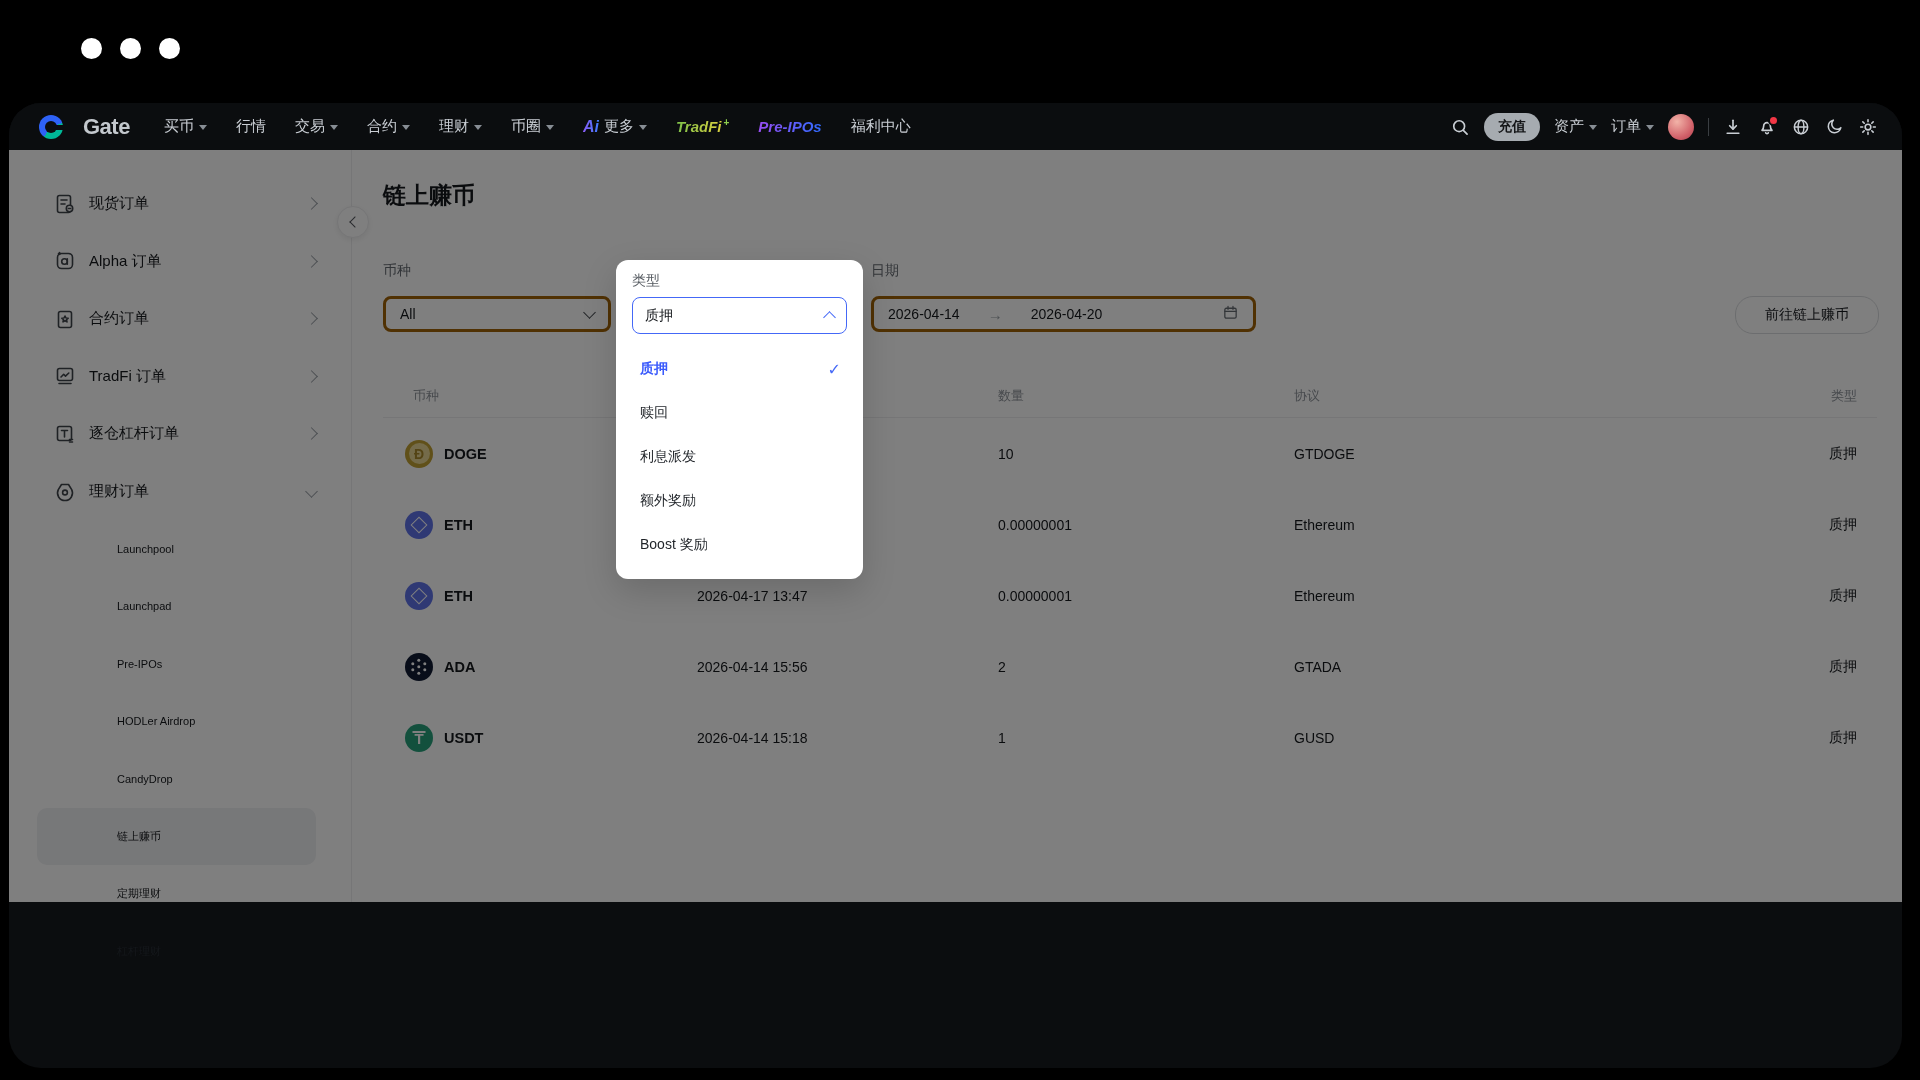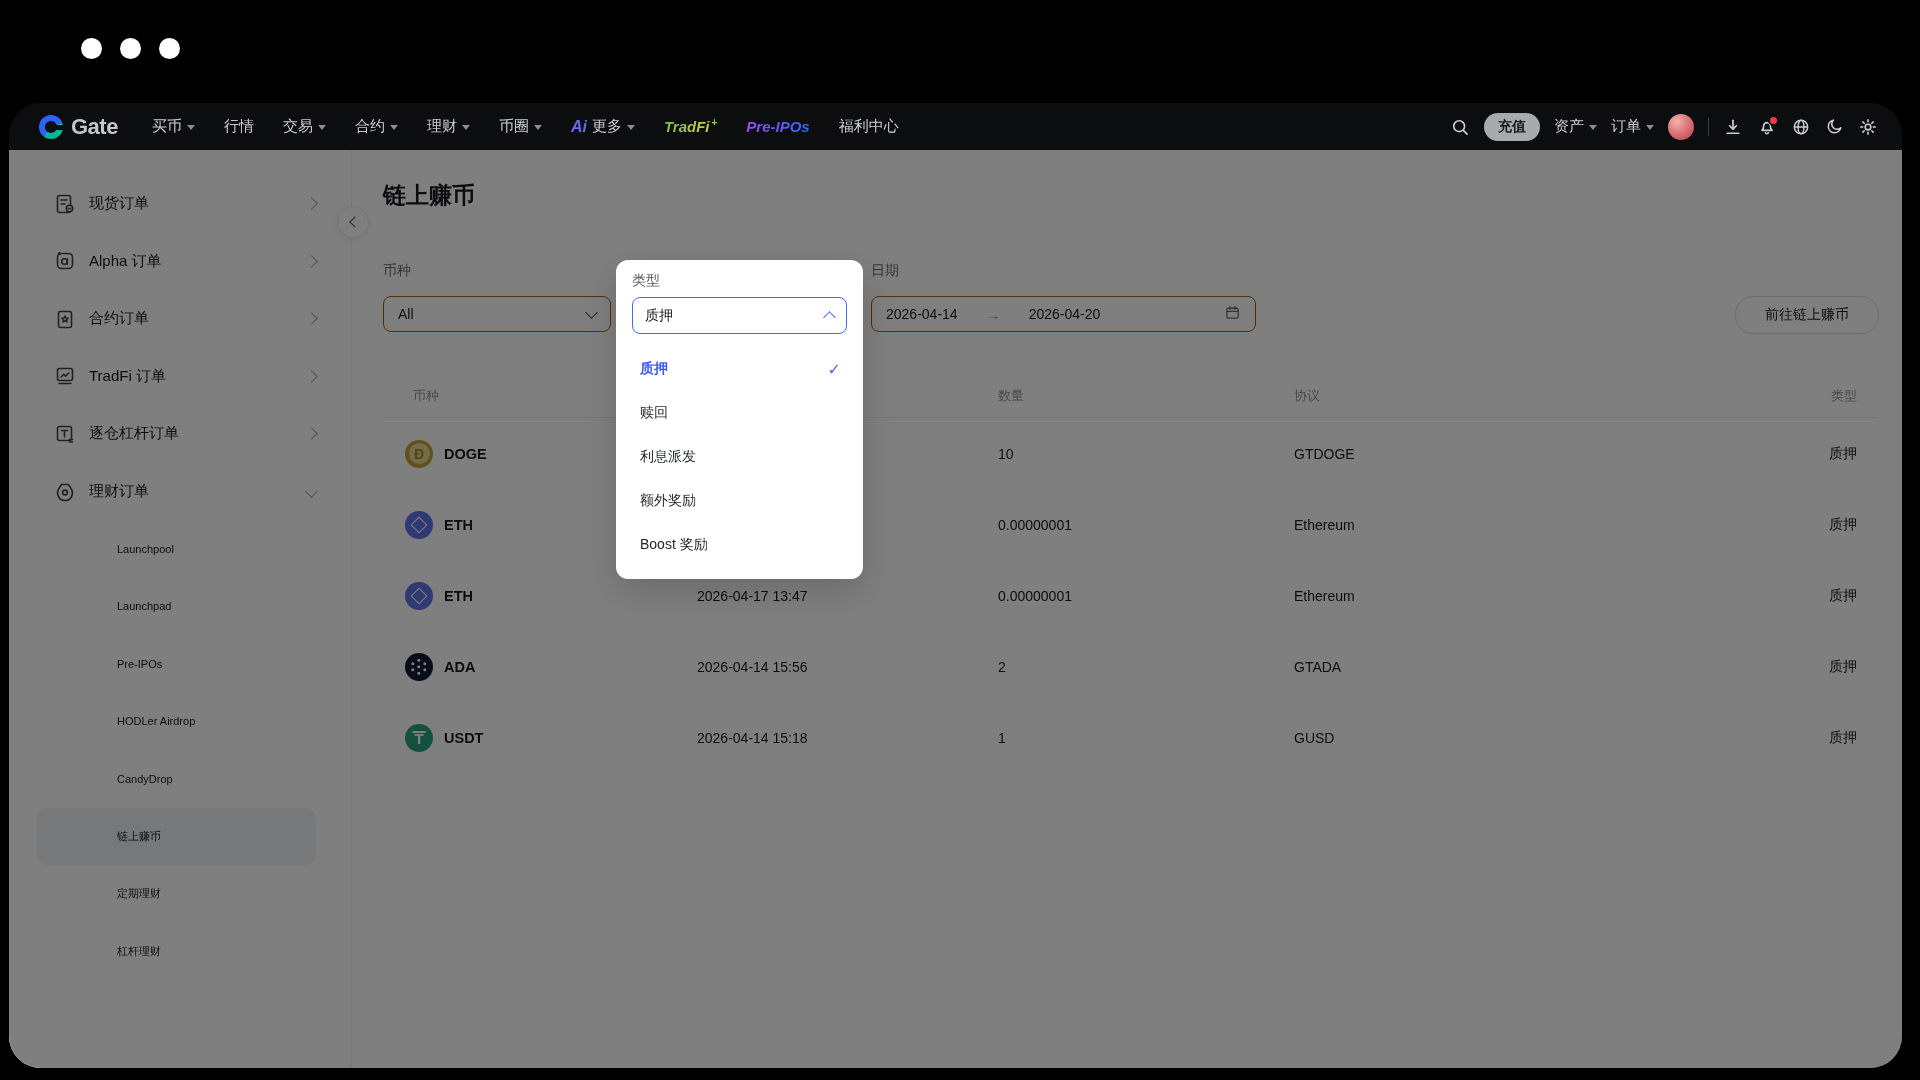--- a/index.html
+++ b/index.html
@@ -6,21 +6,21 @@
   body{width:1920px;height:1080px;position:relative;overflow:hidden;
        font-family:"Liberation Sans","DejaVu Sans",sans-serif;color:#1a1a1a;}
   
   .dots{position:absolute;top:38px;left:81px;display:flex;gap:18px;}
   .dot{width:21px;height:21px;border-radius:50%;background:#fff;}
   
   .window{position:absolute;left:9px;top:103px;width:1893px;height:965px;
           border-radius:32px;overflow:hidden;background:#0b0d0f;}
   
   .navbar{height:47px;display:flex;align-items:center;padding:0 24px 0 30px;background:#0b0d0f;}
-  .logo{display:flex;align-items:center;gap:8px;margin-right:34px;}
+  .logo{display:flex;align-items:center;gap:20px;margin-right:34px;}
   .logo-mark{width:24px;height:24px;border-radius:50%;position:relative;
              background:conic-gradient(from 215deg,#2e62f6 0 60%,#00b897 60% 100%);}
   .logo-mark::before{content:"";position:absolute;inset:6px;border-radius:50%;background:#0b0d0f;}
   .logo-mark::after{content:"";position:absolute;right:-1px;top:10px;width:8px;height:5px;background:#0b0d0f;}
   .logo-text{font-size:22px;font-weight:700;color:#c3c8cd;letter-spacing:-0.5px;}
   .nav-menu{display:flex;align-items:center;gap:29px;}
   .nav-item{display:flex;align-items:center;gap:5px;font-size:15px;color:#c9ced4;cursor:pointer;white-space:nowrap;}
   .caret{width:0;height:0;border-left:4px solid transparent;border-right:4px solid transparent;
          border-top:5px solid #878d94;margin-top:2px;}
   .ai-mark{font-weight:800;font-style:italic;background:linear-gradient(90deg,#8a5cf6,#3f7bff);
@@ -35,21 +35,21 @@
   .pill{background:#a6abb0;color:#141517;font-size:14px;font-weight:600;
         padding:5px 14px;border-radius:14px;cursor:pointer;}
   .nav-drop{display:flex;align-items:center;gap:5px;font-size:15px;color:#c9ced4;cursor:pointer;}
   .avatar{width:26px;height:26px;border-radius:50%;
           background:radial-gradient(circle at 35% 30%,#f2b3a8,#d05f68 65%,#a93f4d);}
   .nav-divider{width:1px;height:18px;background:#3a3e42;}
   .icon-btn{position:relative;cursor:pointer;}
   .bell-dot{position:absolute;right:-2px;top:-2px;width:7px;height:7px;border-radius:50%;
             background:#f23645;border:2px solid #0b0d0f;}
   
-  .page{position:relative;height:918px;background:#fff;padding-left:32px;}
+  .page{position:relative;height:752px;background:#fff;padding-left:32px;}
   .overlay{position:absolute;inset:0;background:rgba(0,0,0,0.5);z-index:40;}
   
   .sidebar{position:absolute;left:0;top:0;bottom:0;width:343px;border-right:1px solid #ececee;
            padding-top:25px;box-sizing:border-box;background:#fff;}
   .side-item{height:57.5px;display:flex;align-items:center;padding:0 35px 0 28px;margin:0 0 0 0;cursor:pointer;}
   .side-inner{display:flex;align-items:center;width:100%;}
   .side-icon{width:24px;height:24px;margin-left:16px;margin-right:12px;flex:0 0 auto;}
   .side-icon svg{display:block;}
   .side-label{font-size:15px;color:#15181c;}
   .side-chev{margin-left:auto;width:8px;height:8px;border-right:1.6px solid #9aa0a6;border-bottom:1.6px solid #9aa0a6;}
@@ -60,21 +60,21 @@
   .side-sub.active{background:#eff0f2;}
   .collapse-btn{position:absolute;left:328px;top:56px;width:30px;height:30px;border-radius:50%;
       background:#fff;border:1px solid #ececee;box-shadow:0 2px 6px rgba(0,0,0,.08);
       display:flex;align-items:center;justify-content:center;cursor:pointer;z-index:10;}
   .collapse-btn .chev{width:7px;height:7px;border-right:1.8px solid #52565c;border-bottom:1.8px solid #52565c;
       transform:rotate(135deg);margin-left:3px;}
   
   .main{position:absolute;left:343px;top:0;right:0;bottom:0;}
   .page-title{position:absolute;left:31px;top:30px;font-size:23px;font-weight:700;color:#15181c;}
   .f-label{position:absolute;top:112px;font-size:14px;color:#676c73;}
-  .control{position:absolute;top:146px;height:36px;box-sizing:border-box;border:1px solid #a16207;
+  .control{position:absolute;top:146px;height:36px;box-sizing:border-box;border:3px solid #a16207;
            border-radius:8px;background:#fff;display:flex;align-items:center;font-size:14px;color:#15181c;}
   .coin-select{left:31px;width:228px;padding:0 14px;cursor:pointer;}
   .coin-select .chev{margin-left:auto;width:8px;height:8px;border-right:1.7px solid #43474d;border-bottom:1.7px solid #43474d;transform:rotate(45deg);margin-top:-4px;}
   .date-range{left:519px;width:385px;padding:0 14px;cursor:pointer;}
   .date-arrow{color:#9aa0a6;margin:0 28px;font-size:15px;}
   .cal{margin-left:auto;}
   .go-btn{position:absolute;left:1383px;top:146px;width:142px;height:36px;border-radius:18px;
           border:1px solid #d9dbde;background:#fff;font-size:14px;color:#15181c;
           display:flex;align-items:center;justify-content:center;cursor:pointer;}
   

